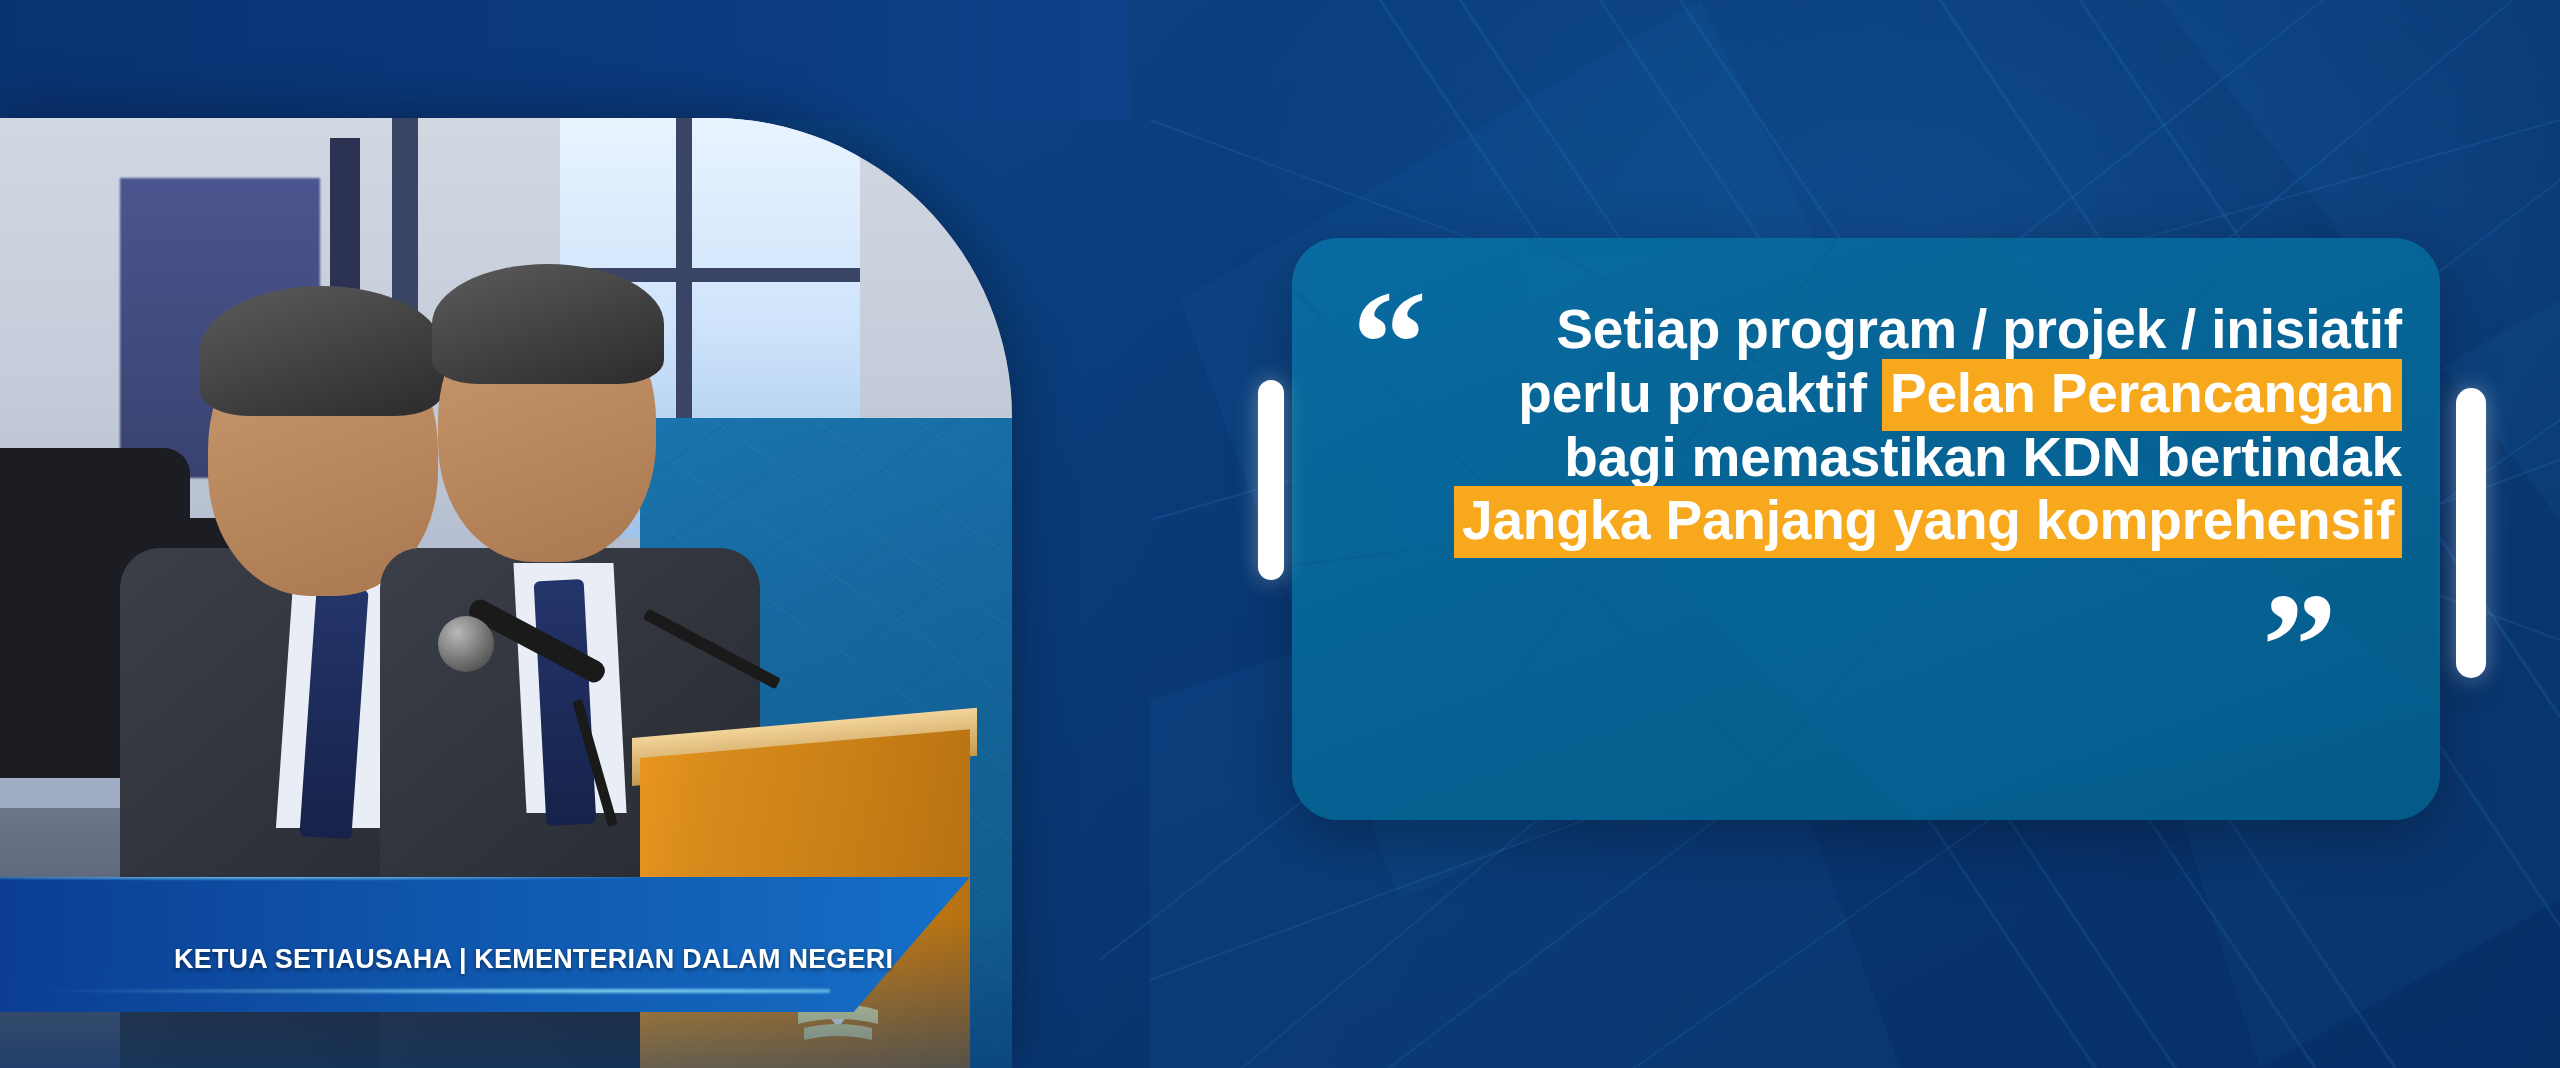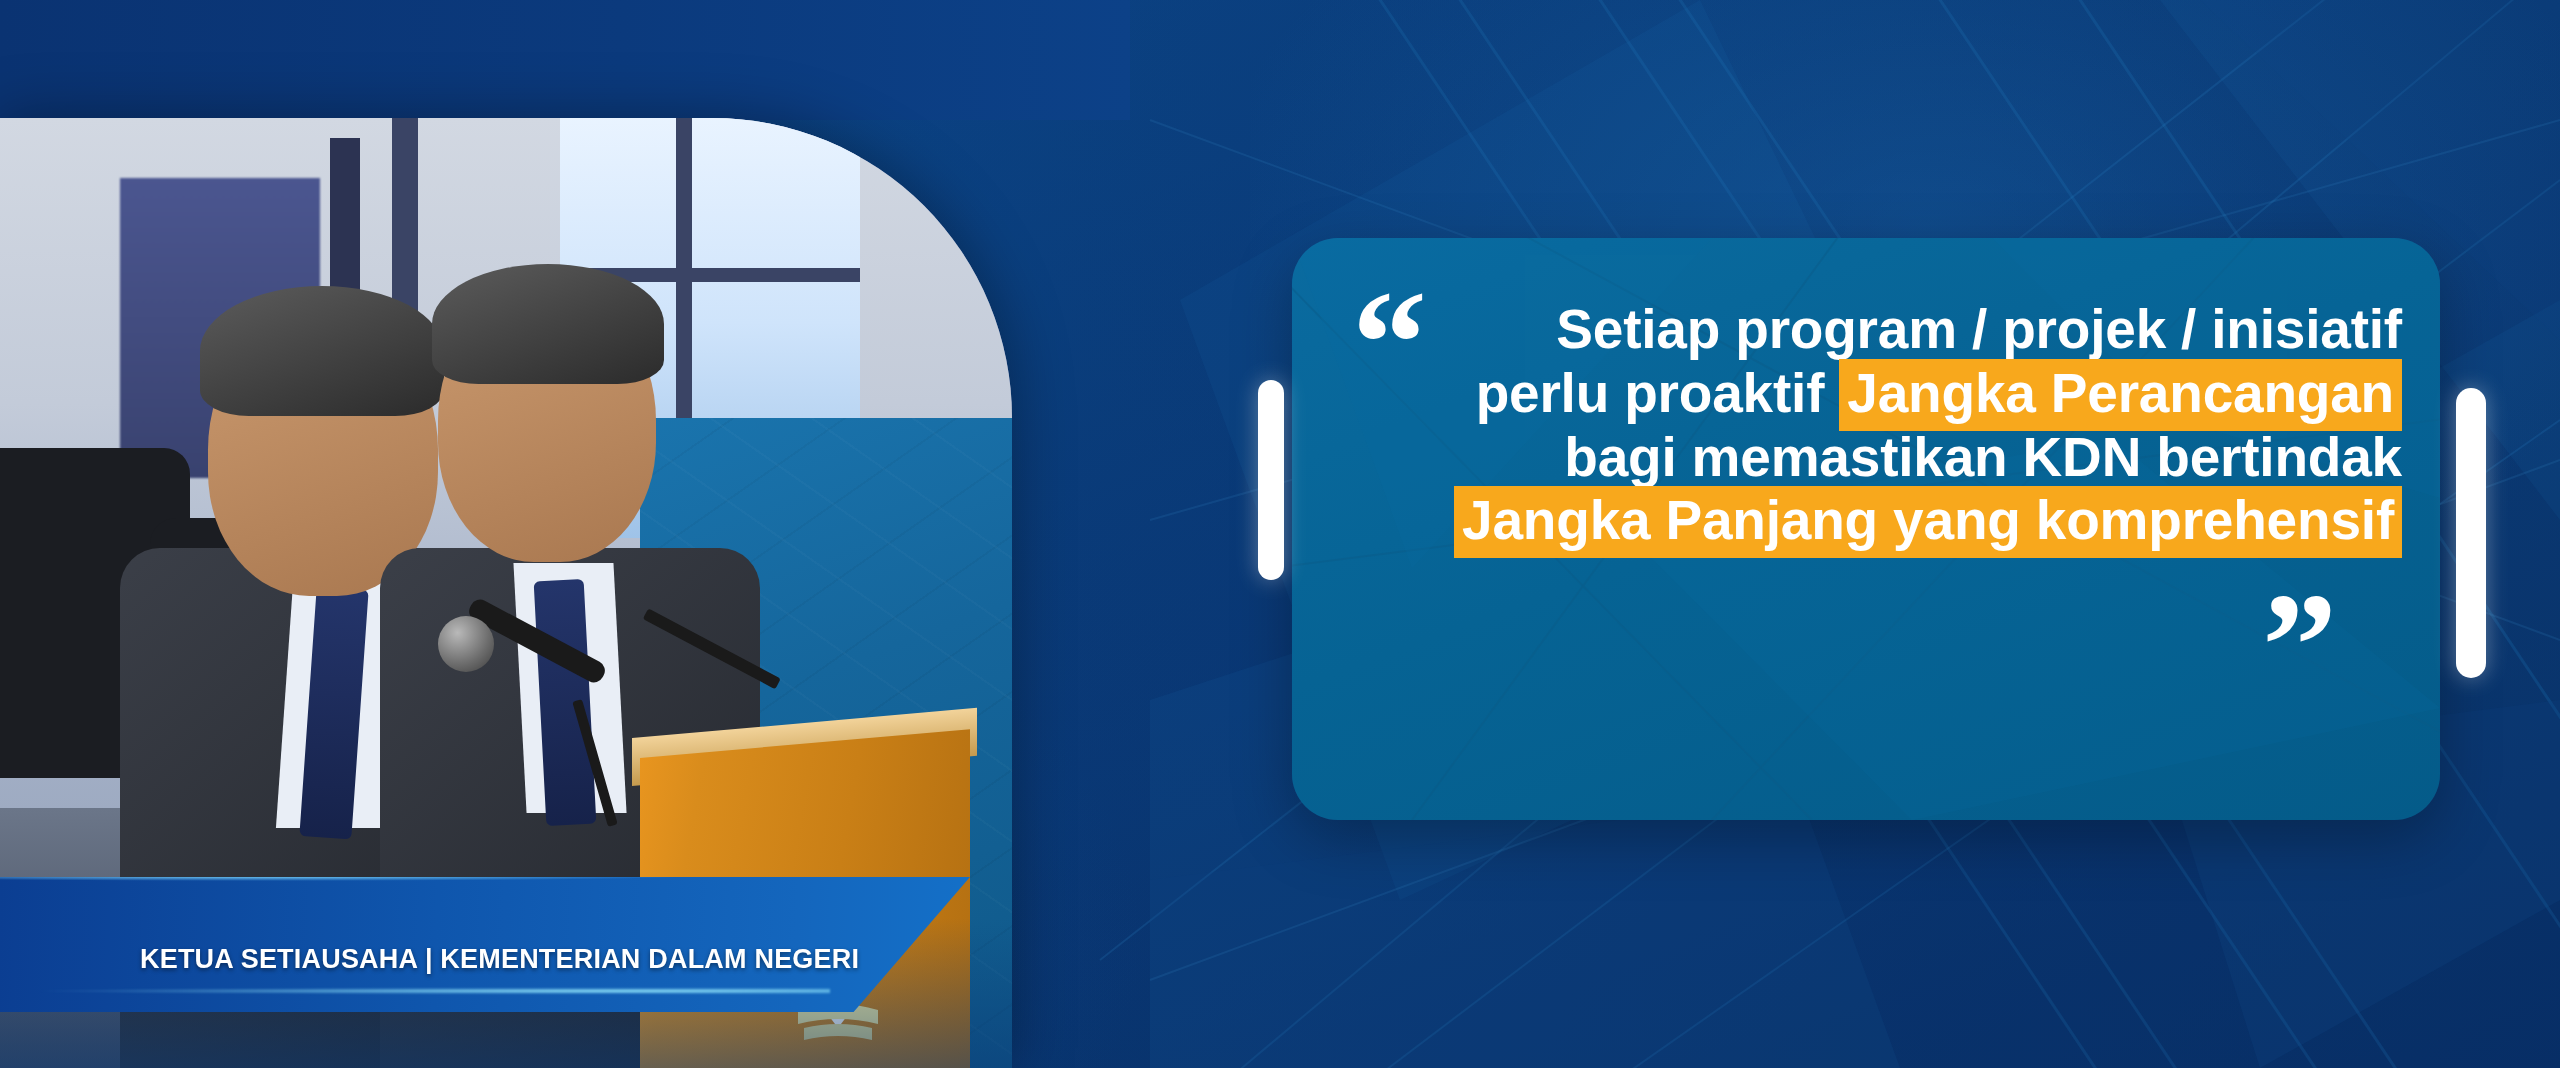--- a/index.html
+++ b/index.html
@@ -96,21 +96,21 @@
     box-shadow:0 6px 26px rgba(0,0,0,.35);
   }
   .namebanner .nb-glow{ position:absolute; left:0; top:-6px; width:700px; height:10px;
     background:radial-gradient(ellipse at 38% 50%, rgba(130,220,255,.95), rgba(130,220,255,0) 70%); }
   .nb-line{ position:absolute; left:40px; top:988px; width:790px; height:6px;
     background:radial-gradient(ellipse at 74% 50%, rgba(150,235,255,1), rgba(90,190,255,0) 72%);
     filter:blur(1px); }
   .nb-name{ position:absolute; left:155px; top:896px; color:#fff; font-weight:700;
     font-size:40px; letter-spacing:.4px; white-space:nowrap;
     text-shadow:0 2px 5px rgba(0,0,0,.45); font-stretch:condensed; }
-  .nb-role{ position:absolute; left:140px; top:944px; color:#fff; font-weight:700;
+  .nb-role{ position:absolute; left:174px; top:944px; color:#fff; font-weight:700;
     font-size:27px; letter-spacing:.2px; white-space:nowrap;
     text-shadow:0 2px 4px rgba(0,0,0,.45); }
 
   
   .quotecard{
     position:absolute; left:1292px; top:238px; width:1148px; height:582px;
     background:linear-gradient(160deg,#0a6ba0 0%, #066394 45%, #045b89 100%);
     border-radius:46px;
     box-shadow:0 18px 60px rgba(0,0,0,.28);
     overflow:hidden;
@@ -279,18 +279,18 @@
   </div>
 
   <div class="bar bar-left"></div>
   <div class="bar bar-right"></div>
 
   <div class="qmark-open">“</div>
   <div class="qmark-close">”</div>
 
   <div class="quotetext">
     <span class="ln">Setiap program / projek / inisiatif</span>
-    <span class="ln"><span>perlu proaktif </span><span class="hl">Jangka Perancangan</span></span>
+    <span class="ln"><span>perlu proaktif </span><span class="hl">Pelan Perancangan</span></span>
     <span class="ln">bagi memastikan KDN bertindak</span>
     <span class="ln"><span class="hl">Jangka Panjang yang komprehensif</span></span>
   </div>
 
 </div>
 
 </body></html>

